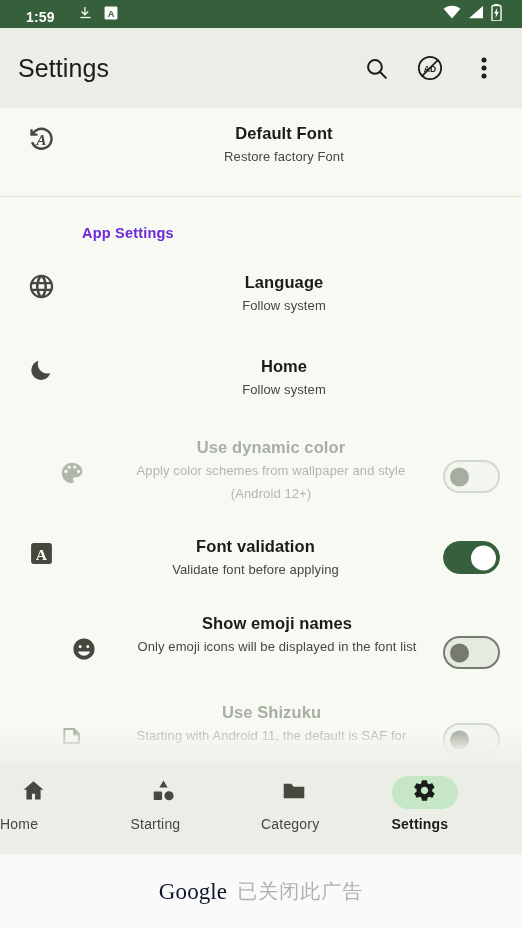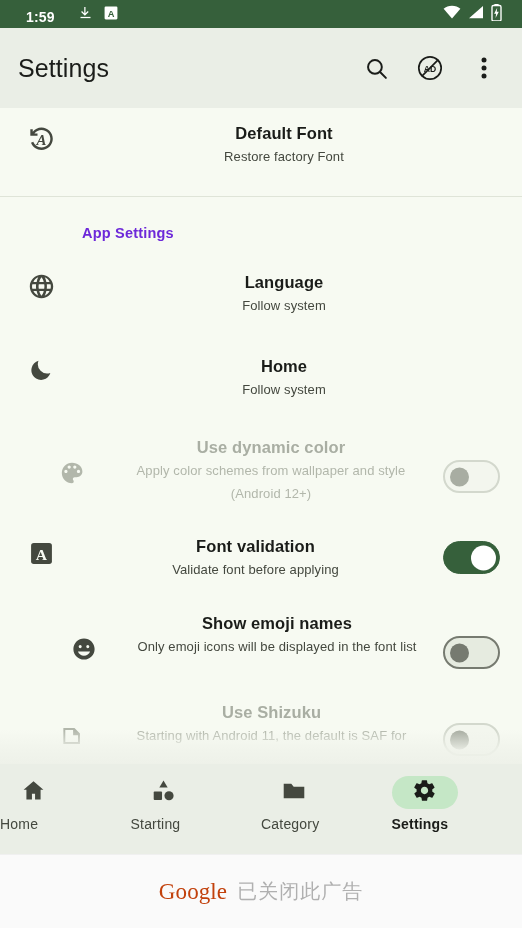--- a/index.html
+++ b/index.html
@@ -224,21 +224,21 @@
     height: 73px;
     background: #fafafa;
     display: flex;
     align-items: center;
     justify-content: center;
     flex: none;
     border-top: 1px solid #f0f0f0;
   }
   .ad-google {
     font-size: 23px;
-    color: #c2410c;
+    color: #0f172a;
     letter-spacing: .1px;
     font-family: "Liberation Serif", serif;
   }
   .ad-text {
     font-size: 20px;
     color: #b0b0b0;
     margin-left: 10px;
     letter-spacing: 1px;
   }
 </style>

